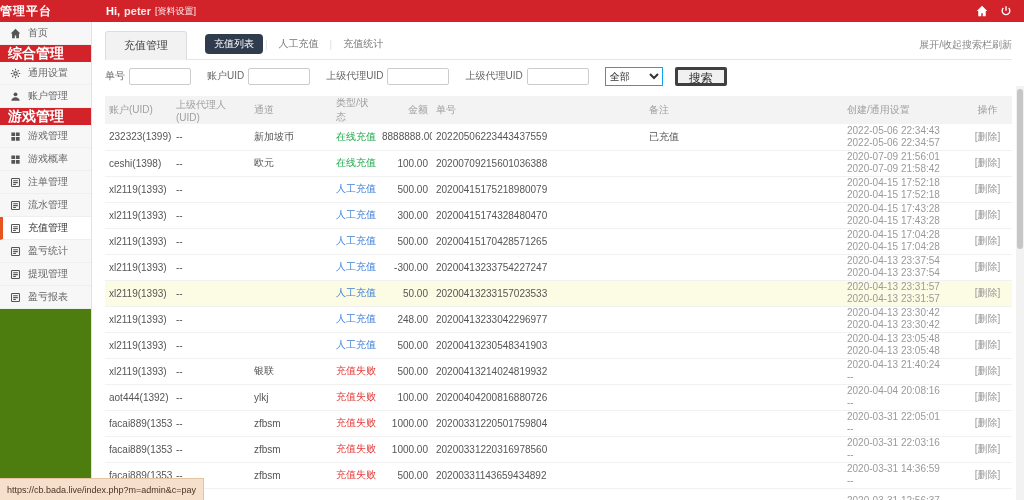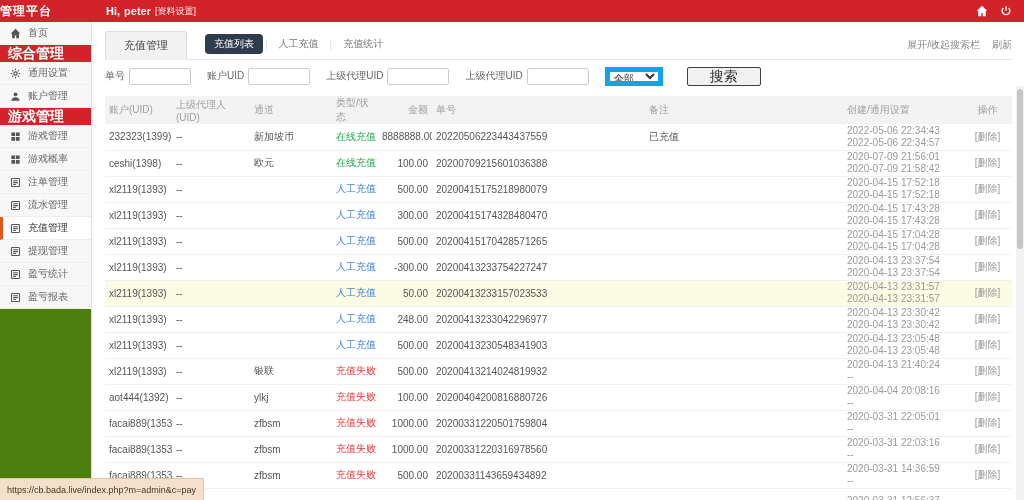--- a/index.html
+++ b/index.html
@@ -33,32 +33,32 @@
           background:#fff; padding:8px 12px 0 12px; }
 
   .tabrow { height:30px; display:flex; align-items:flex-end; border-bottom:1px solid #e6e6e6; position:relative; }
   .module-tab { background:#f2f2f2; border:1px solid #ddd; border-bottom:1px solid #f2f2f2;
                 margin-bottom:-1px; padding:6px 18px; font-size:11px; color:#444;
                 border-radius:3px 3px 0 0; cursor:pointer; }
   .pills { display:flex; align-items:center; margin-left:18px; margin-bottom:5px; font-size:10px; color:#777; }
   .pill  { padding:3px 9px; cursor:pointer; }
   .pill.active { background:var(--tab-dark); color:#fff; border-radius:4px; }
   .pill-sep { color:#ddd; margin:0 2px; }
-  .tab-right { margin-left:auto; margin-bottom:7px; font-size:10px; color:#888; display:flex; gap:12px; }
+  .tab-right { margin-left:auto; margin-bottom:7px; font-size:10px; color:#888; display:flex; }
   .tab-right span { cursor:pointer; }
 
   
   .filterrow { height:32px; display:flex; align-items:center; font-size:10px; color:#666; }
   .f-label { margin-right:4px; }
   .f-input { width:62px; height:17px; border:1px solid #ccc; border-radius:2px; margin-right:16px;
              font-size:10px; padding:0 3px; color:#333; }
-  .f-select { height:19px; width:58px; font-size:10px; border:5px solid #0ea5e9; margin-right:24px;
+  .f-select { height:19px; width:58px; font-size:10px; border:1px solid #0ea5e9; margin-right:12px;
               color:#333; background:#fff; }
-  .f-btn { height:19px; padding:0 22px; font-size:14px; color:#333; background:#f1f1f1;
-           border:1px solid #404040; border-radius:2px; cursor:pointer; }
+  .f-btn { height:19px; padding:0 11px; font-size:12px; color:#333; background:#f1f1f1;
+           border:3px solid #404040; border-radius:2px; cursor:pointer; }
 
   
   table { width:907px; border-collapse:collapse; table-layout:fixed; margin-top:4px; }
   th { background:#f3f3f3; color:#a0a0a0; font-weight:normal; font-size:10px; text-align:left;
        height:20px; padding:0 4px; }
   td { font-size:10px; color:#555; height:26px; padding:0 4px; border-bottom:1px solid #f1f1f1;
        overflow:hidden; white-space:nowrap; }
   td.amount, th.amount { text-align:right; }
   td.op, th.op { text-align:center; }
   tr.hl td { background:var(--hl); }
@@ -175,30 +175,30 @@
         </span>
         <span>充值管理</span>
       </div>
       <div class="side-item">
         <span class="icn">
           <svg viewBox="0 0 16 16" fill="none" stroke="currentColor" stroke-width="1.5">
             <rect x="2.2" y="2.2" width="11.6" height="11.6" rx="1"></rect>
             <path d="M4.6 5.6h6.8M4.6 8.2h6.8M4.6 10.8h4"></path>
           </svg>
         </span>
+        <span>盈亏统计</span>
+      </div>
+      <div class="side-item">
+        <span class="icn">
+          <svg viewBox="0 0 16 16" fill="none" stroke="currentColor" stroke-width="1.5">
+            <rect x="2.2" y="2.2" width="11.6" height="11.6" rx="1"></rect>
+            <path d="M4.6 5.6h6.8M4.6 8.2h6.8M4.6 10.8h4"></path>
+          </svg>
+        </span>
         <span>提现管理</span>
-      </div>
-      <div class="side-item">
-        <span class="icn">
-          <svg viewBox="0 0 16 16" fill="none" stroke="currentColor" stroke-width="1.5">
-            <rect x="2.2" y="2.2" width="11.6" height="11.6" rx="1"></rect>
-            <path d="M4.6 5.6h6.8M4.6 8.2h6.8M4.6 10.8h4"></path>
-          </svg>
-        </span>
-        <span>盈亏统计</span>
       </div>
       <div class="side-item">
         <span class="icn">
           <svg viewBox="0 0 16 16" fill="none" stroke="currentColor" stroke-width="1.5">
             <rect x="2.2" y="2.2" width="11.6" height="11.6" rx="1"></rect>
             <path d="M4.6 5.6h6.8M4.6 8.2h6.8M4.6 10.8h4"></path>
           </svg>
         </span>
         <span>盈亏报表</span>
       </div>

